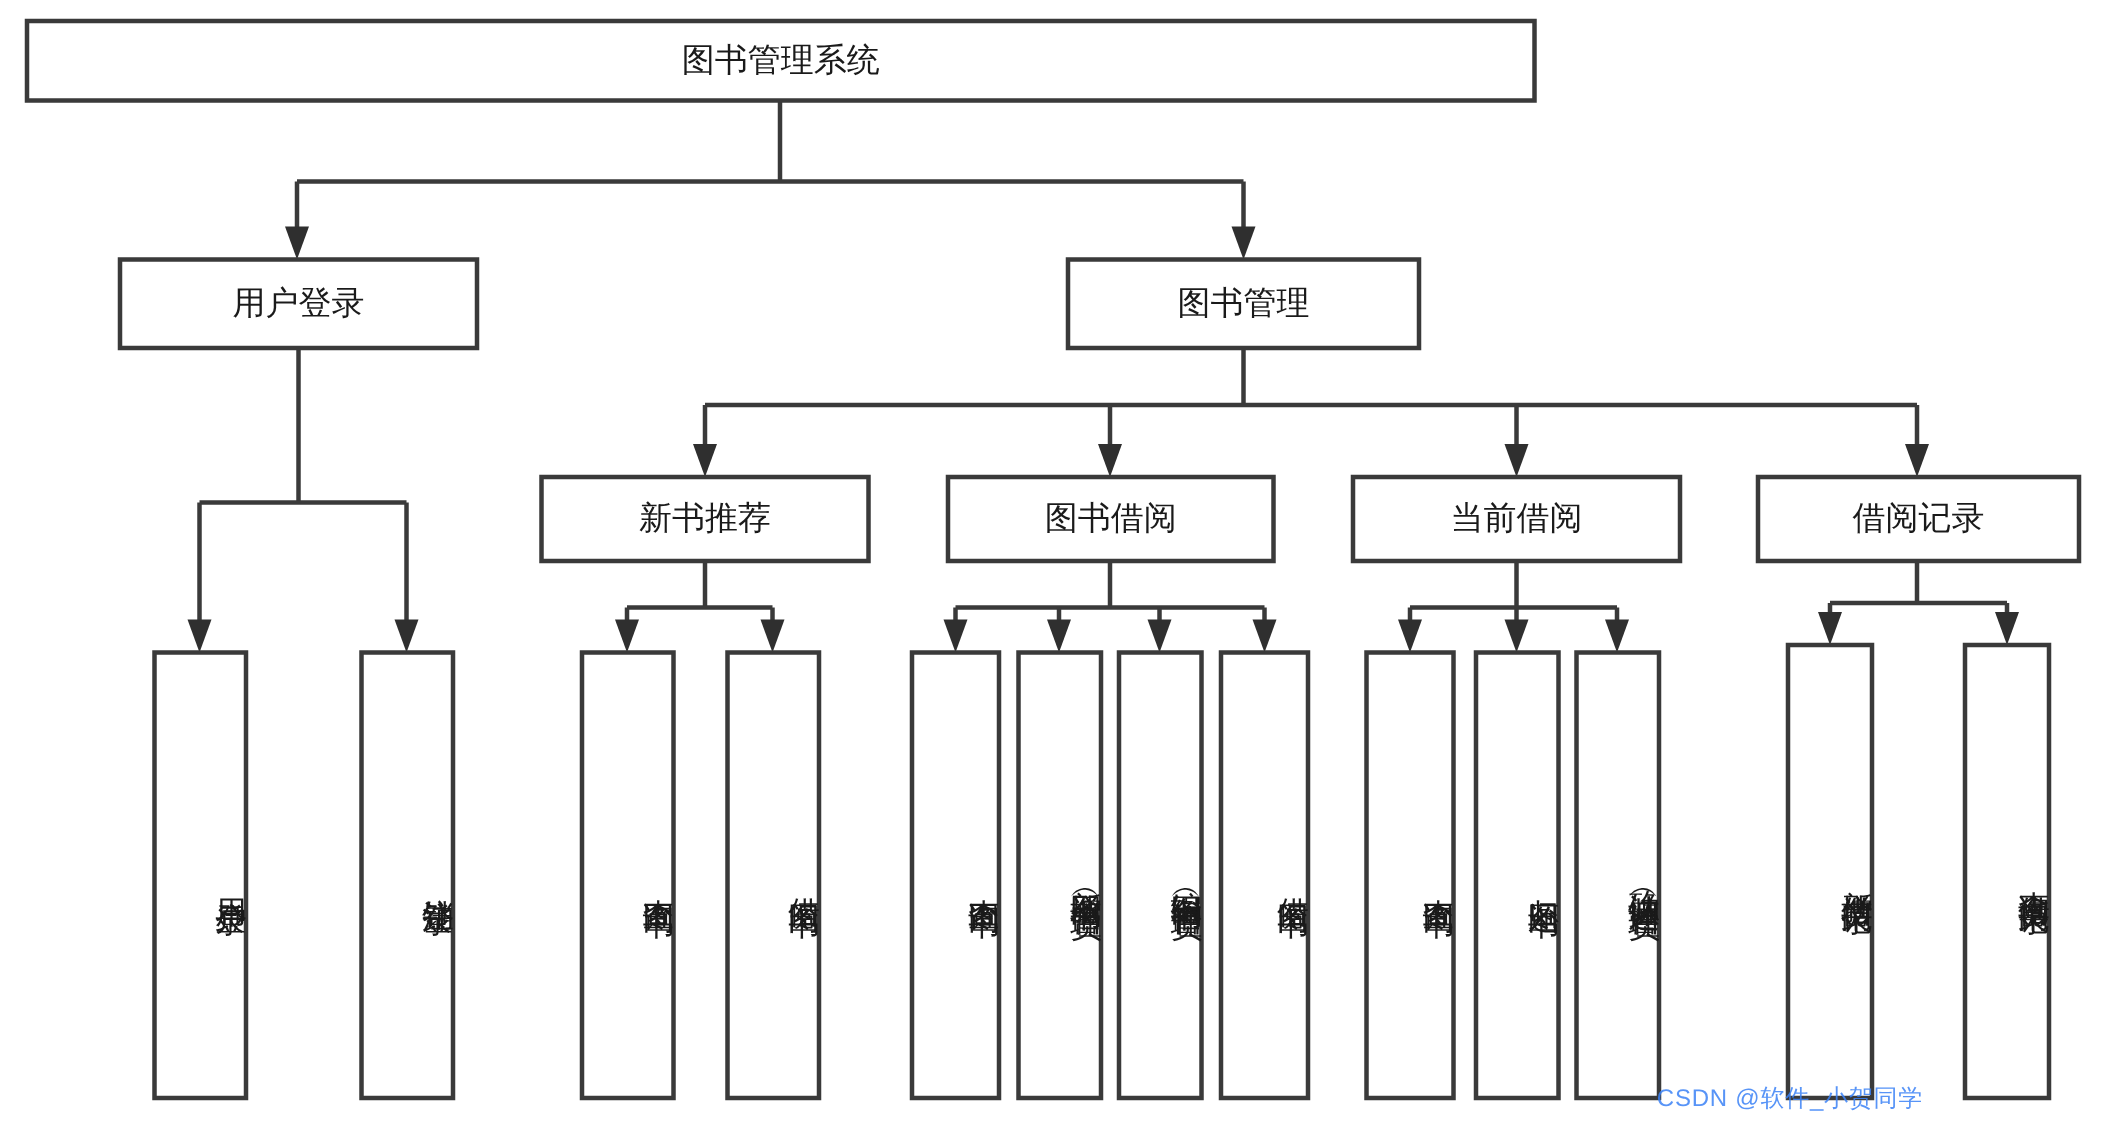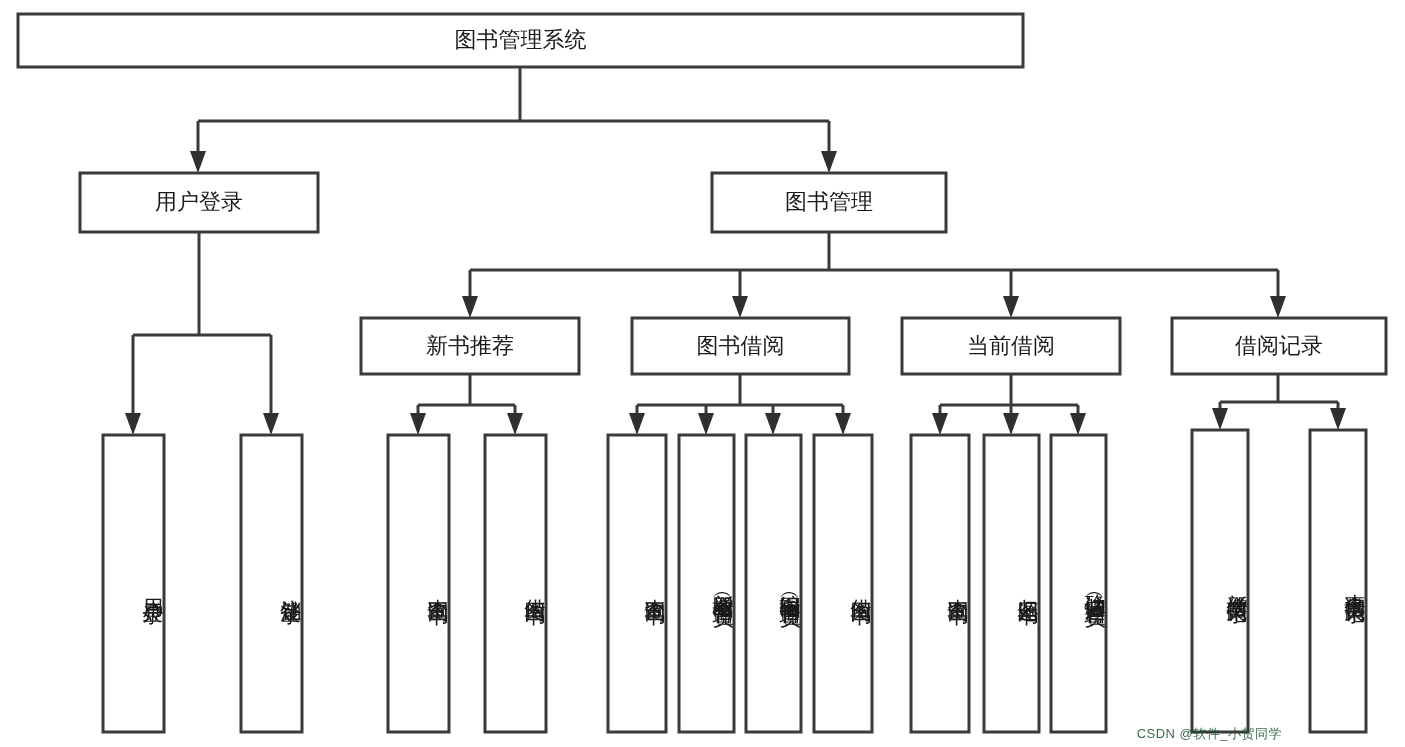--- a/index.html
+++ b/index.html
@@ -62,22 +62,22 @@
     pointer-events: none;
     display: flex;
     align-items: flex-start;
     justify-content: center;
   }
   .watermark {
     position: absolute;
     right: 8px;
     bottom: 4px;
     font-family: "Liberation Sans", "DejaVu Sans", sans-serif;
-    font-size: 13px;
-    color: #14532d;
+    font-size: 16px;
+    color: #3b82f6;
     opacity: 0.85;
     white-space: nowrap;
     letter-spacing: 0.5px;
   }
 </style>
 </head>
 <body>
 
 <div id="diagram-root">
 

